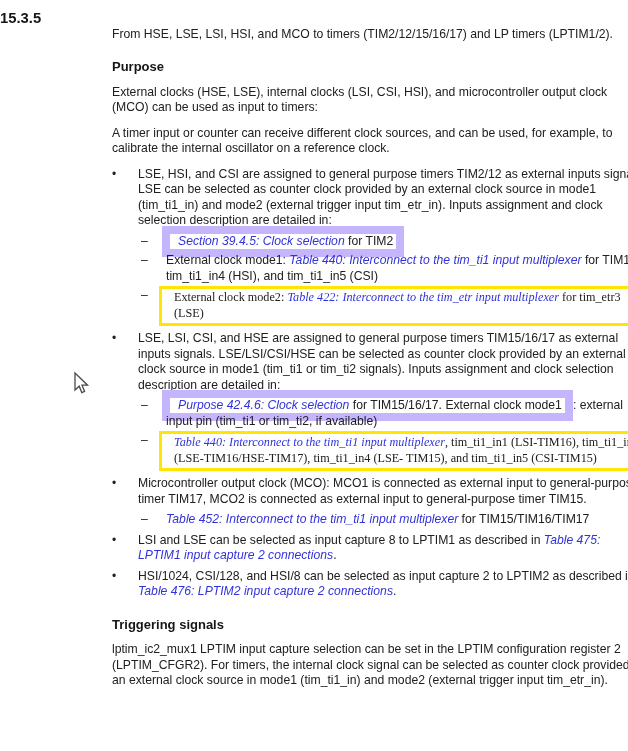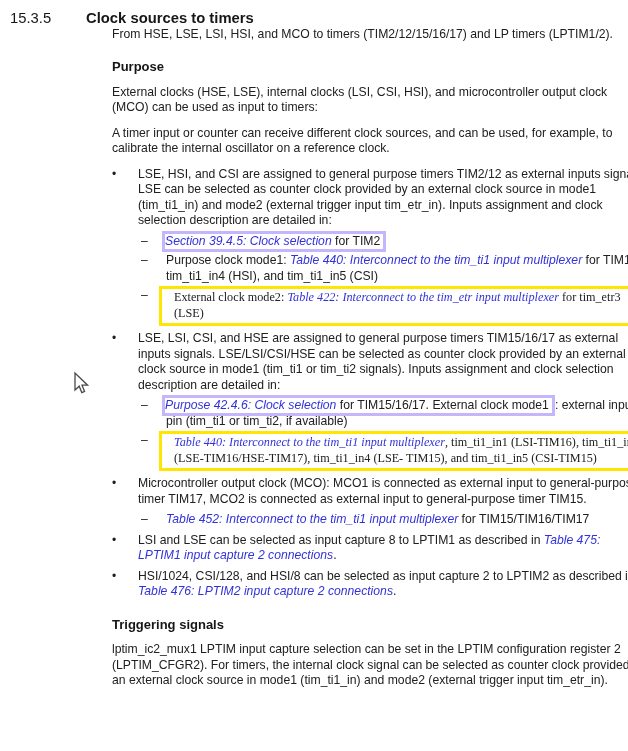--- a/index.html
+++ b/index.html
@@ -15,22 +15,21 @@
     font-family: "Liberation Sans", sans-serif;
     color: #202022;
     font-size: 12.2px;
     line-height: 15.5px;
   }
   .doc { padding: 11px 0 0 0; }
 
   .heading-row { display: flex; align-items: baseline; }
   .secnum {
     width: 76px;
-    padding-left: 10px;
-    font-weight: normal;
+    font-weight: bold;
     font-size: 14.8px;
     color: #161618;
     flex: 0 0 auto;
   }
   .title {
     margin: 0;
     font-size: 14.8px;
     font-weight: bold;
     color: #161618;
   }
@@ -70,22 +69,22 @@
   .sub-body { flex: 1; }
 
   a.doclink {
     color: #3232d9;
     font-style: italic;
     text-decoration: none;
     cursor: pointer;
   }
 
   .hlbox-blue-inline {
-    border: 3px solid #c4b5fd;
-    padding: 0 3px 1px 0;
+    border: 8px solid #c4b5fd;
+    padding: 0 3px 1px 8px;
     margin-left: -4px;
   }
   .hlbox-yellow-block {
     display: block;
     border: 3px solid #ffe600;
     padding: 1px 4px 2px 12px;
     margin: -2px 0 0 -7px;
     font-family: Liberation Serif, serif;
   }
 
@@ -97,21 +96,20 @@
     pointer-events: none;
   }
 </style>
 </head>
 <body>
 
 <div class="doc">
 
   <div class="heading-row">
     <div class="secnum">15.3.5</div>
-    <h1 class="title">Clock sources to timers</h1>
   </div>
 
   <div class="content">
 
     <p class="para intro">From HSE, LSE, LSI, HSI, and MCO to timers (TIM2/12/15/16/17) and LP timers (LPTIM1/2).</p>
 
     <h2 class="subhead">Purpose</h2>
 
     <p class="para">External clocks (HSE, LSE), internal clocks (LSI, CSI, HSI), and microcontroller output clock (MCO) can be used as input to timers:</p>
 
@@ -124,21 +122,21 @@
 
     <div class="sub-item">
       <span class="dash-marker">–</span>
       <div class="sub-body">
         <span class="hlbox-blue-inline"><a class="doclink">Section 39.4.5: Clock selection</a><span> for TIM2</span></span>
       </div>
     </div>
 
     <div class="sub-item">
       <span class="dash-marker">–</span>
-      <div class="sub-body"><span>Purpose clock mode1: </span><a class="doclink">Table 440: Interconnect to the tim_ti1 input multiplexer</a><span> for TIM12, tim_ti1_in4 (HSI), and tim_ti1_in5 (CSI)</span></div>
+      <div class="sub-body"><span>External clock mode1: </span><a class="doclink">Table 440: Interconnect to the tim_ti1 input multiplexer</a><span> for TIM12, tim_ti1_in4 (HSI), and tim_ti1_in5 (CSI)</span></div>
     </div>
 
     <div class="sub-item">
       <span class="dash-marker">–</span>
       <div class="sub-body">
         <span class="hlbox-yellow-block"><span>External clock mode2: </span><a class="doclink">Table 422: Interconnect to the tim_etr input multiplexer</a><span> for tim_etr3 (LSE)</span></span>
       </div>
     </div>
 
     <div class="bullet-item">

